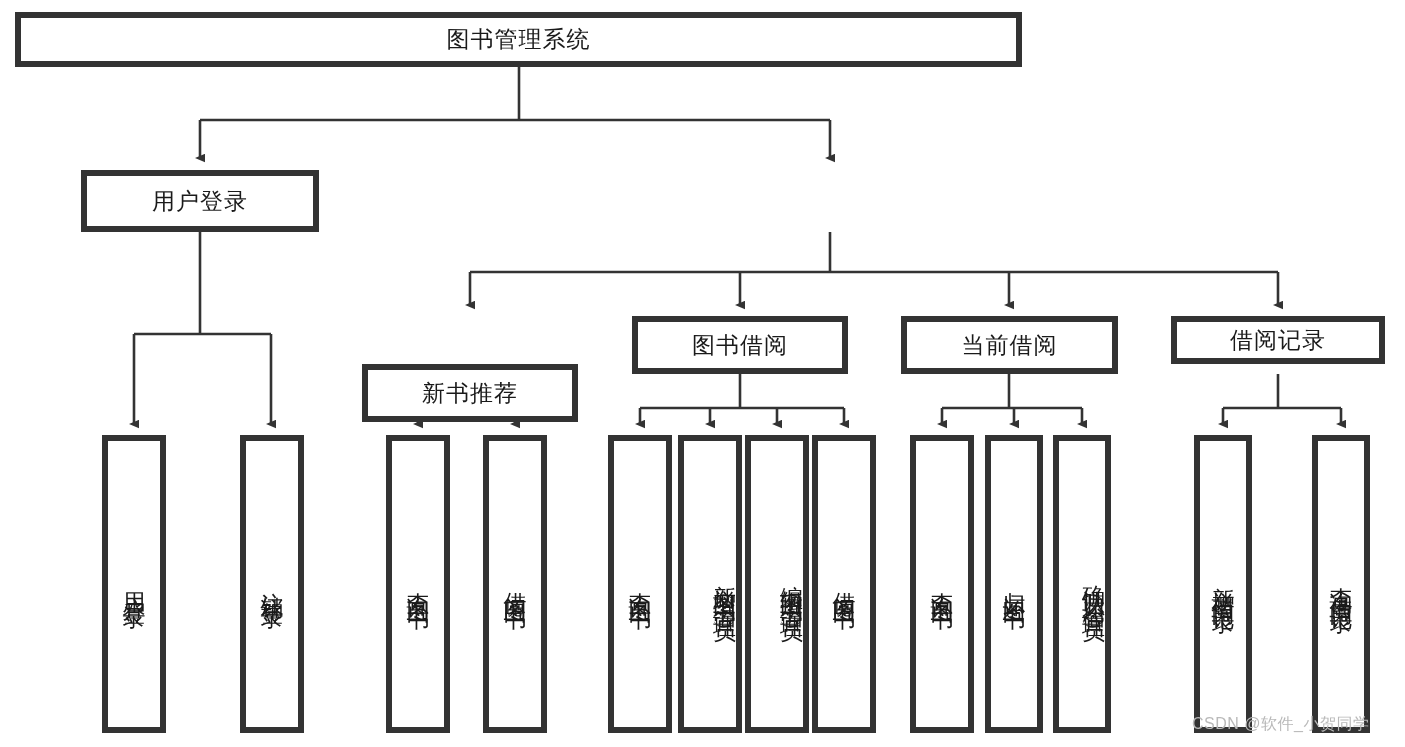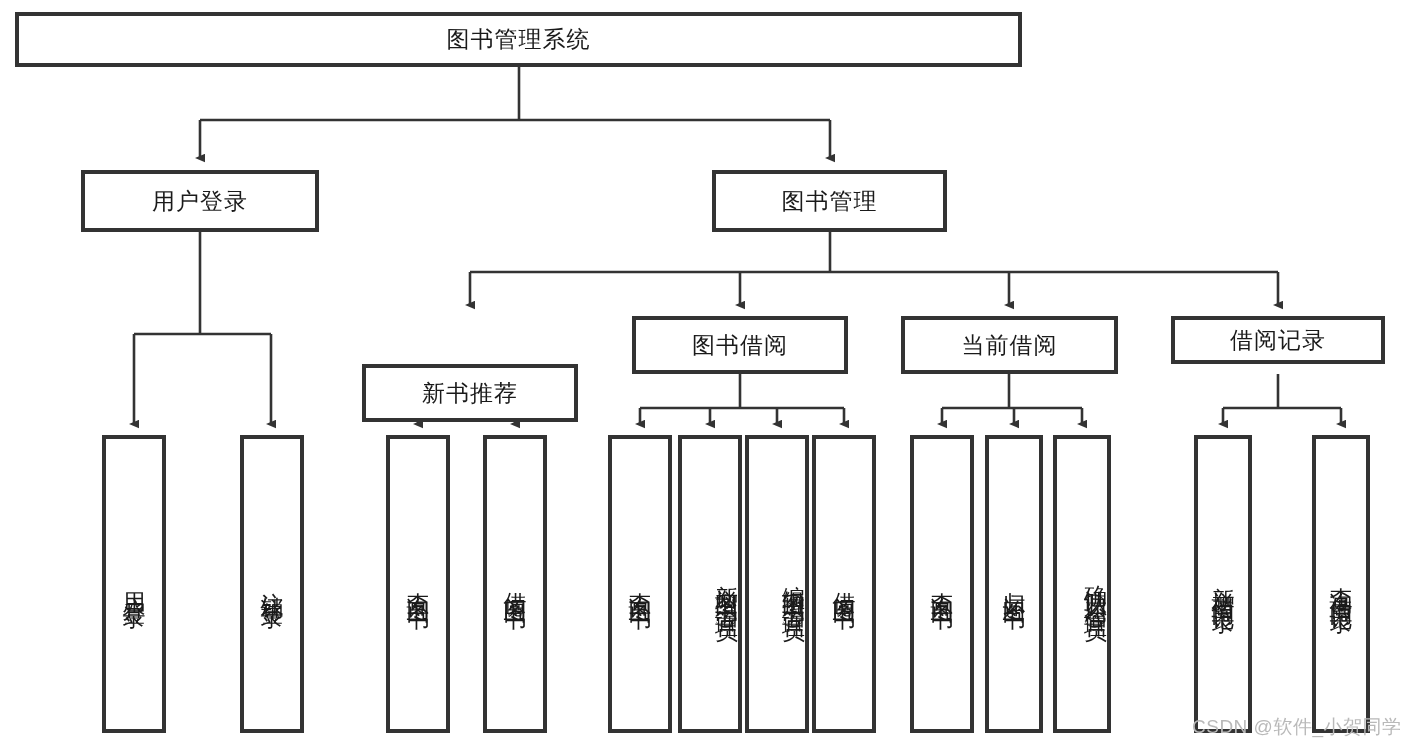--- a/index.html
+++ b/index.html
@@ -22,21 +22,21 @@
     left: 0;
     top: 0;
     width: 1405px;
     height: 747px;
     pointer-events: none;
   }
   .node {
     position: absolute;
     box-sizing: border-box;
     background: #ffffff;
-    border: 4px solid #1d4ed8;
+    border: 6px solid #1d4ed8;
     display: flex;
     align-items: center;
     justify-content: center;
     color: #1a1a1a;
   }
   .node-h {
     font-size: 23px;
     letter-spacing: 1px;
     white-space: nowrap;
   }
@@ -50,21 +50,21 @@
     align-items: flex-start;
     justify-content: center;
     padding-top: 10px;
   }
   .node-v.mid {
     align-items: center;
     padding-top: 0;
   }
   .watermark {
     position: absolute;
-    font-size: 19px;
+    font-size: 16px;
     color: #b9b9b9;
     white-space: nowrap;
     letter-spacing: 0.5px;
   }
 </style>
 </head>
 <body>
 
 <div id="canvas" style="background: rgb(255, 255, 255);">
 
@@ -114,21 +114,20 @@
       <path d="M 1278 374 L 1278 408"></path>
       <path d="M 1223 408 L 1341 408"></path>
       <path d="M 1223 408 L 1223 424" marker-end="url(#arrow)"></path>
       <path d="M 1341 408 L 1341 424" marker-end="url(#arrow)"></path>
     </g>
   </svg>
 
   <div class="node node-h" style="left: 15px; top: 12px; width: 1007px; height: 55px; border-color: rgb(51, 51, 51); background: rgb(255, 255, 255); color: rgb(26, 26, 26);">图书管理系统</div>
 
   <div class="node node-h" style="left: 81px; top: 170px; width: 238px; height: 62px; border-color: rgb(51, 51, 51); background: rgb(255, 255, 255); color: rgb(26, 26, 26);">用户登录</div>
-  <div class="node node-h" style="left: 712px; top: 170px; width: 235px; height: 62px; border-color: rgb(51, 51, 51); background: rgb(255, 255, 255); color: rgb(26, 26, 26);">图书管理</div>
 
   <div class="node node-h" style="left: 362px; top: 316px; width: 216px; height: 58px; border-color: rgb(51, 51, 51); background: rgb(255, 255, 255); color: rgb(26, 26, 26); margin-top: 48px;">新书推荐</div>
   <div class="node node-h" style="left: 901px; top: 316px; width: 217px; height: 58px; border-color: rgb(51, 51, 51); background: rgb(255, 255, 255); color: rgb(26, 26, 26);">当前借阅</div>
   <div class="node node-h" style="left: 632px; top: 316px; width: 216px; height: 58px; border-color: rgb(51, 51, 51); background: rgb(255, 255, 255); color: rgb(26, 26, 26);">图书借阅</div>
   <div class="node node-h" style="left: 1171px; top: 316px; width: 214px; height: 48px; border-color: rgb(51, 51, 51); background: rgb(255, 255, 255); color: rgb(26, 26, 26);">借阅记录</div>
 
   <div class="node node-v mid" style="left: 102px; top: 435px; width: 64px; height: 298px; border-color: rgb(51, 51, 51); background: rgb(255, 255, 255); color: rgb(26, 26, 26);">用户登录</div>
   <div class="node node-v mid" style="left: 240px; top: 435px; width: 64px; height: 298px; border-color: rgb(51, 51, 51); background: rgb(255, 255, 255); color: rgb(26, 26, 26);">注销登录</div>
   <div class="node node-v mid" style="left: 386px; top: 435px; width: 64px; height: 298px; border-color: rgb(51, 51, 51); background: rgb(255, 255, 255); color: rgb(26, 26, 26);">查询图书</div>
   <div class="node node-v mid" style="left: 483px; top: 435px; width: 64px; height: 298px; border-color: rgb(51, 51, 51); background: rgb(255, 255, 255); color: rgb(26, 26, 26);">借阅图书</div>

